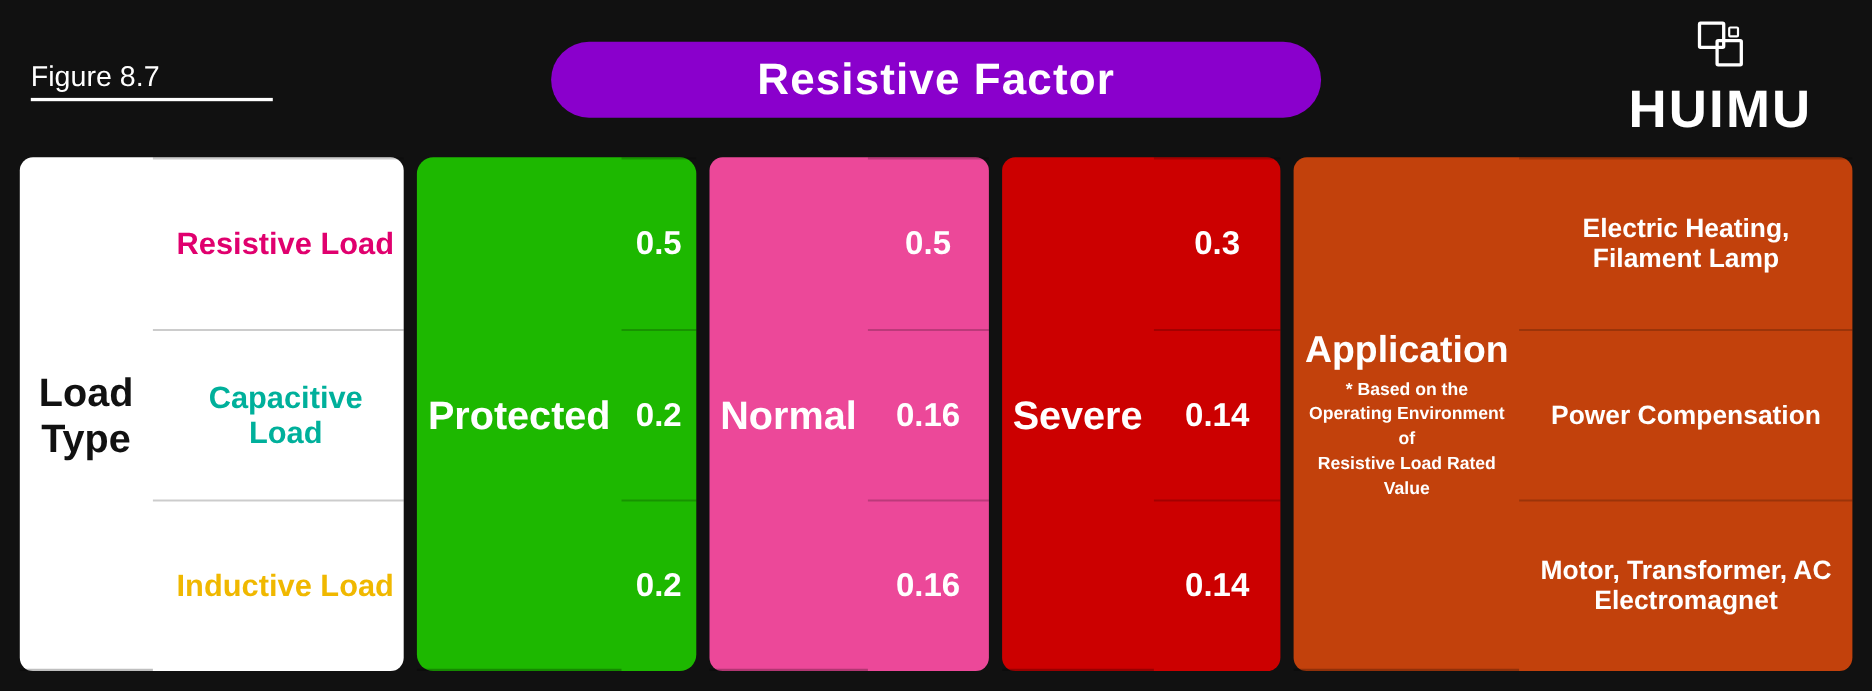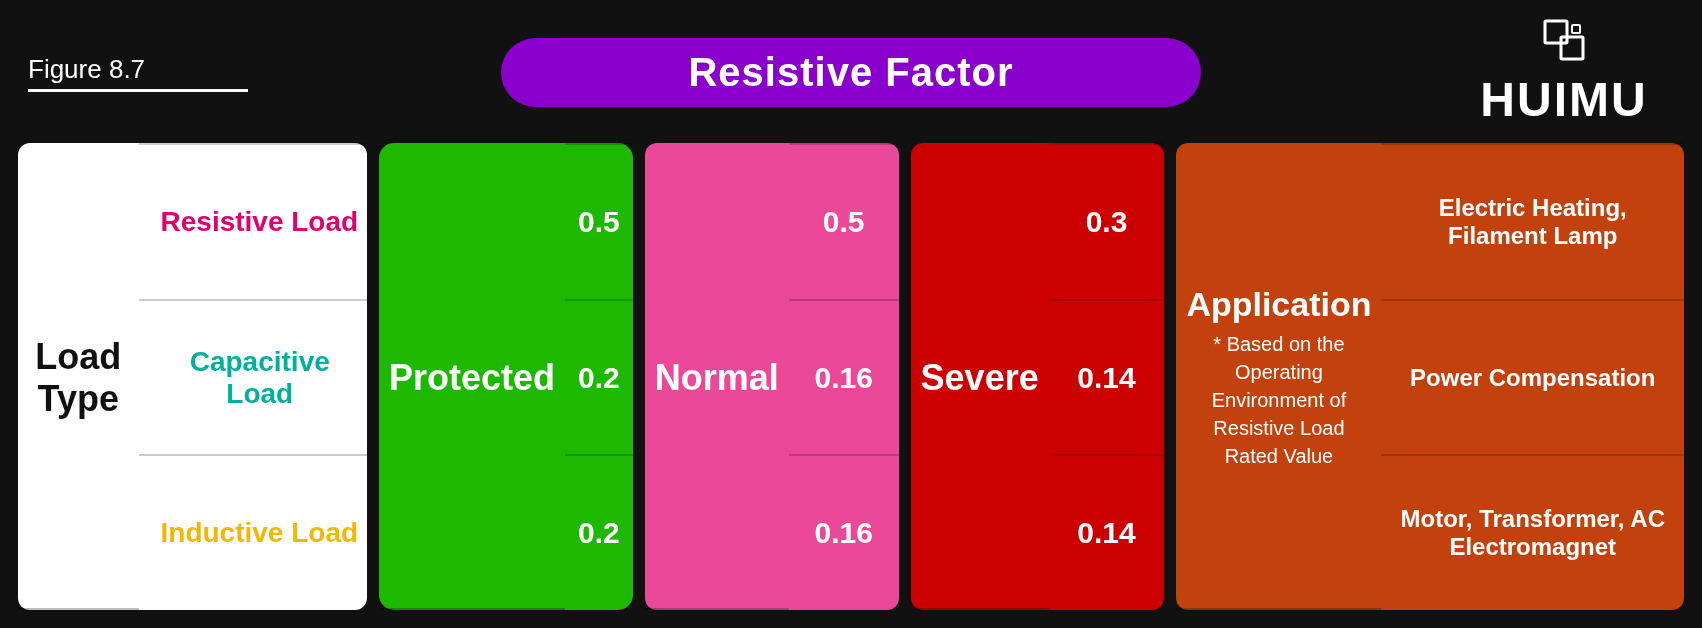--- a/index.html
+++ b/index.html
@@ -138,22 +138,22 @@
       color: #fff;
       font-size: 34px;
       font-weight: 900;
       flex-direction: column;
       gap: 6px;
       flex: 1.4;
       border-bottom: 2px solid rgba(0,0,0,0.25);
     }
 
     .app-header-sub {
-      font-size: 20px;
-      font-weight: 400;
+      font-size: 16px;
+      font-weight: 700;
       color: #fff;
       text-align: center;
       line-height: 1.4;
     }
 
     
     .col-rows {
       display: flex;
       flex-direction: column;
       flex: 2.5;

